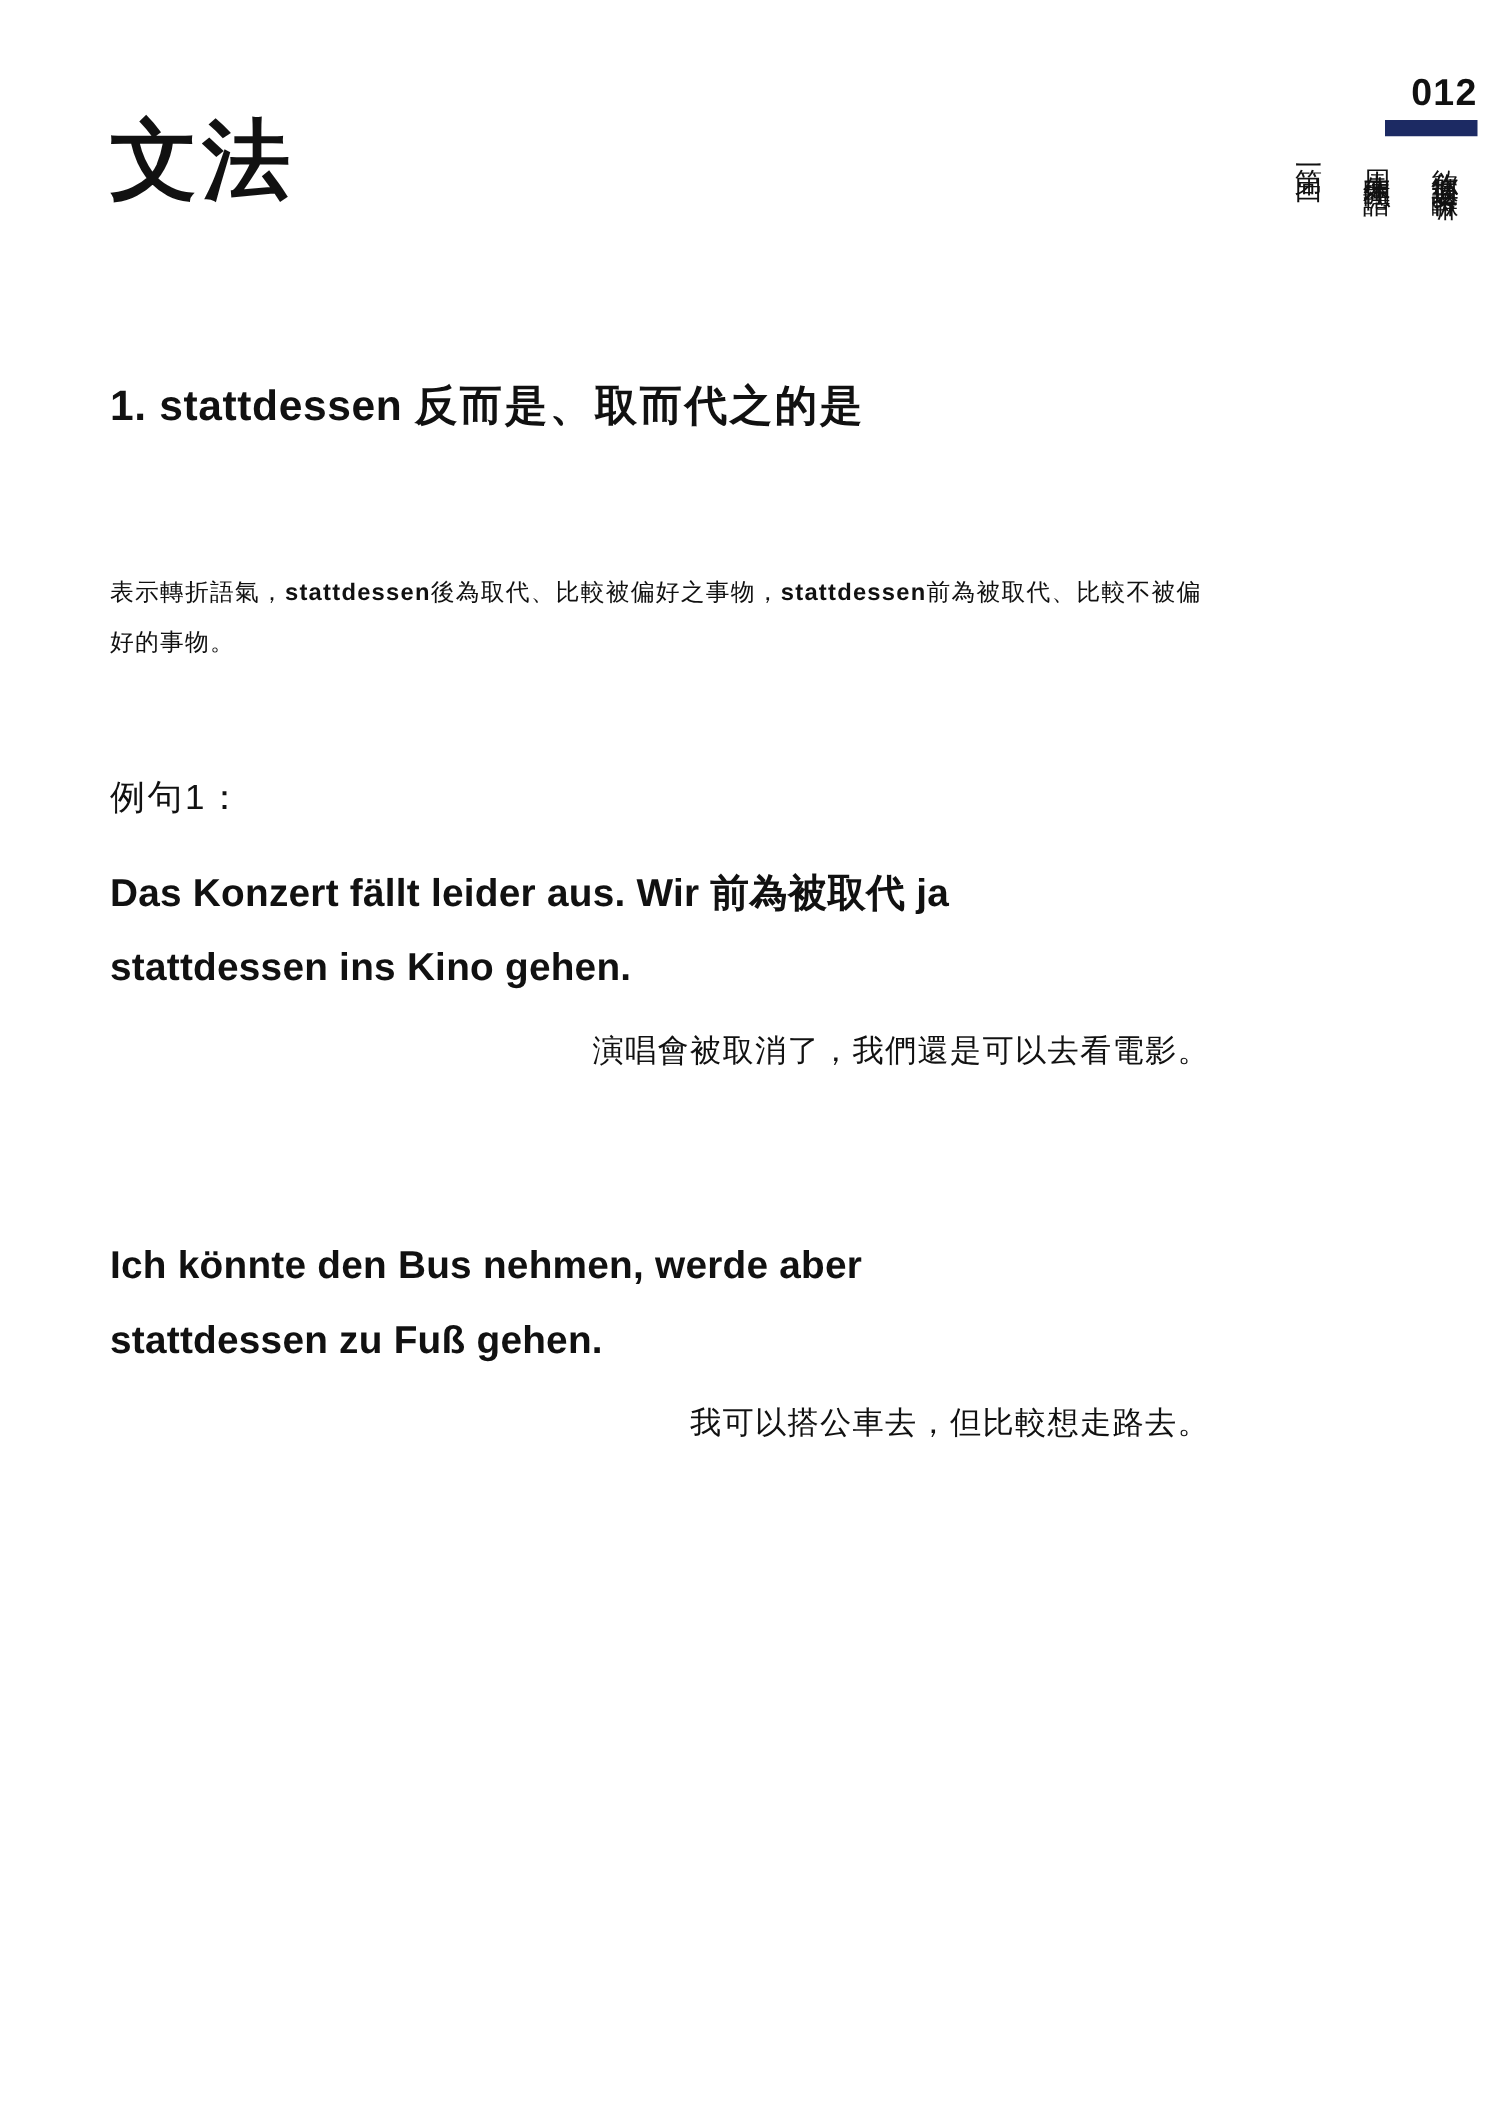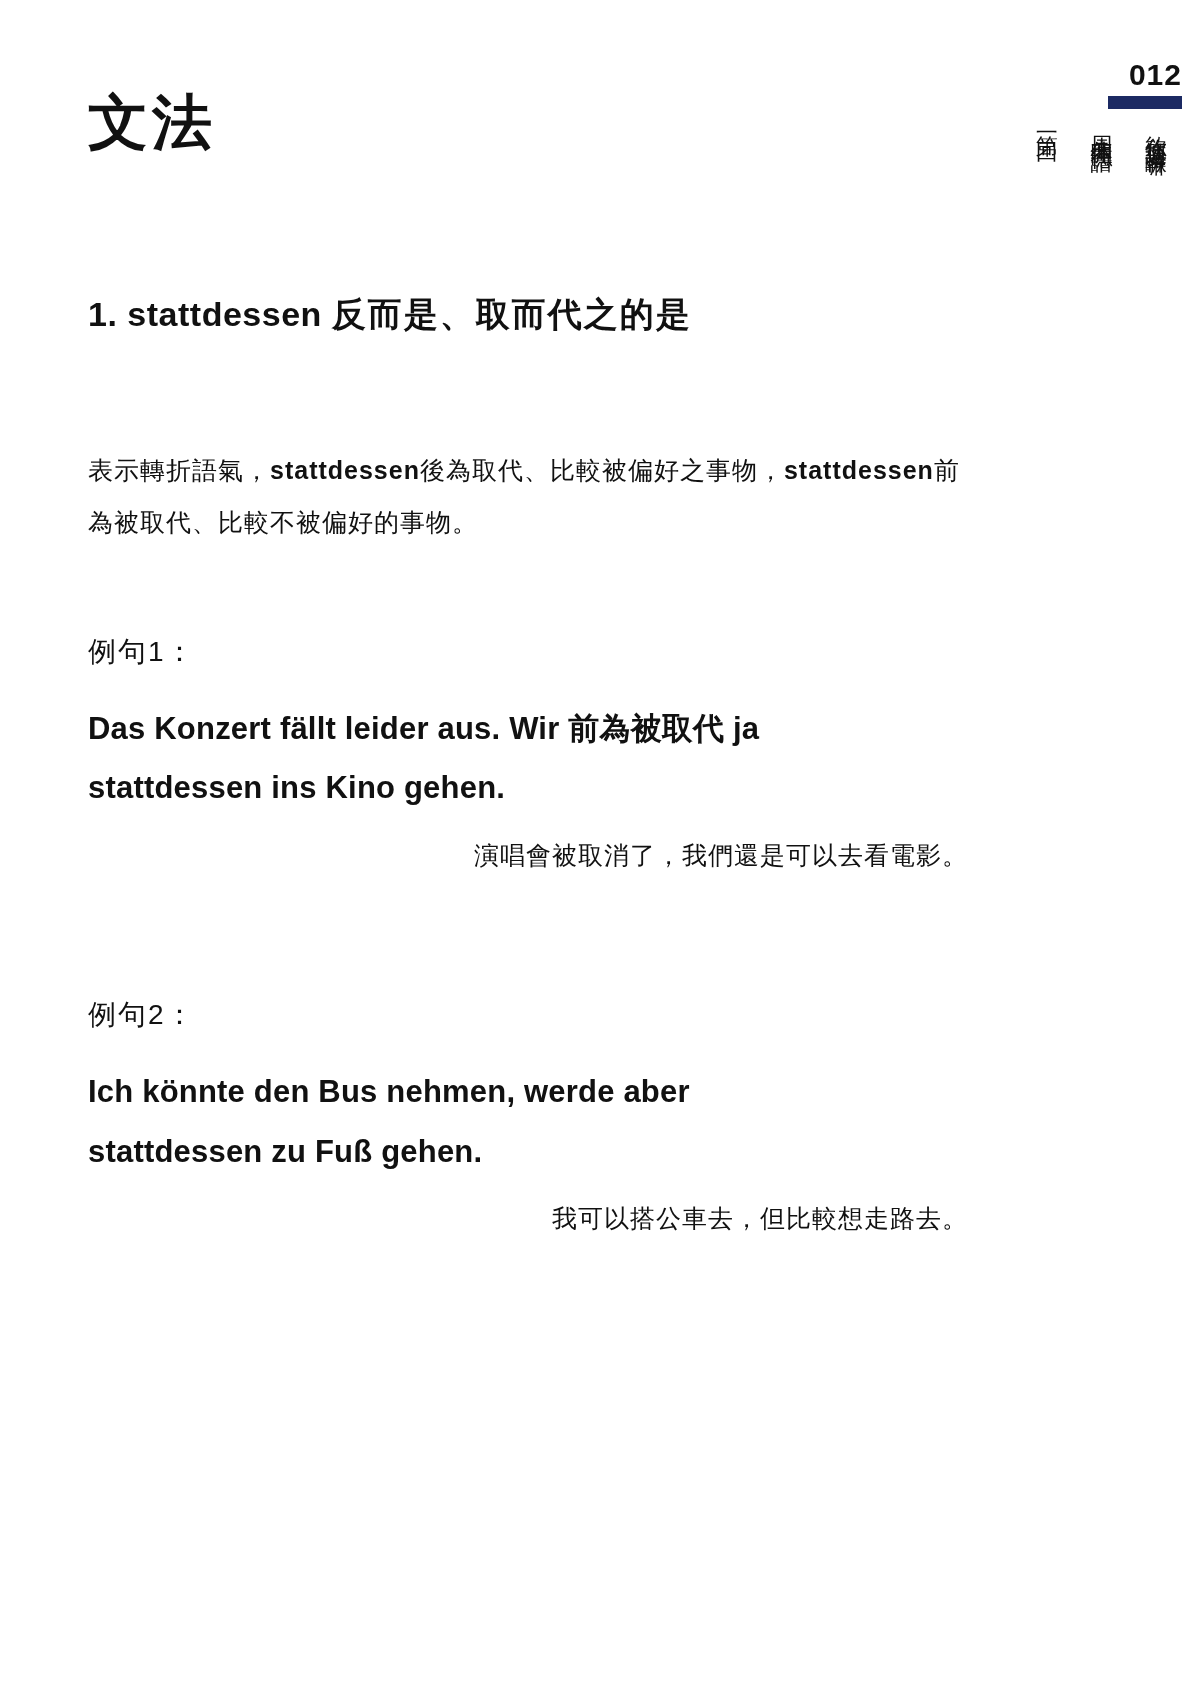--- a/index.html
+++ b/index.html
@@ -74,21 +74,21 @@
   .content {
     position: absolute;
     left: 88px;
     top: 0;
     width: 880px;
   }
 
   .doc-title {
     margin: 0;
     padding-top: 90px;
-    font-size: 60px;
+    font-size: 70px;
     font-weight: 700;
     letter-spacing: 4px;
     line-height: 1.1;
   }
 
   .rule-heading {
     margin: 0;
     padding-top: 136px;
     font-size: 34px;
     font-weight: 700;
@@ -101,21 +101,21 @@
   .rule-heading .term {
     font-family: "Liberation Sans", sans-serif;
   }
   .rule-heading .gloss {
     letter-spacing: 2px;
   }
 
   .explain {
     margin: 0;
     padding-top: 106px;
-    font-size: 25px;
+    font-size: 19px;
     line-height: 2.1;
     letter-spacing: 1px;
   }
   .explain b {
     font-weight: 700;
   }
 
   .example-block {
     padding-top: 84px;
   }
@@ -170,19 +170,18 @@
 
     <p class="explain"><span>表示轉折語氣，</span><b>stattdessen</b><span>後為取代、比較被偏好之事物，</span><b>stattdessen</b><span>前為被取代、比較不被偏好的事物。</span></p>
 
     <div class="example-block">
       <p class="example-label">例句1：</p>
       <p class="example-de">Das Konzert fällt leider aus. Wir 前為被取代 ja stattdessen ins Kino gehen.</p>
       <p class="example-zh">演唱會被取消了，我們還是可以去看電影。</p>
     </div>
 
     <div class="example-block second">
-      <p class="example-label">例句2：</p>
       <p class="example-de">Ich könnte den Bus nehmen, werde aber stattdessen zu Fuß gehen.</p>
       <p class="example-zh">我可以搭公車去，但比較想走路去。</p>
     </div>
 
   </div>
 </div>
 
 </body></html>

